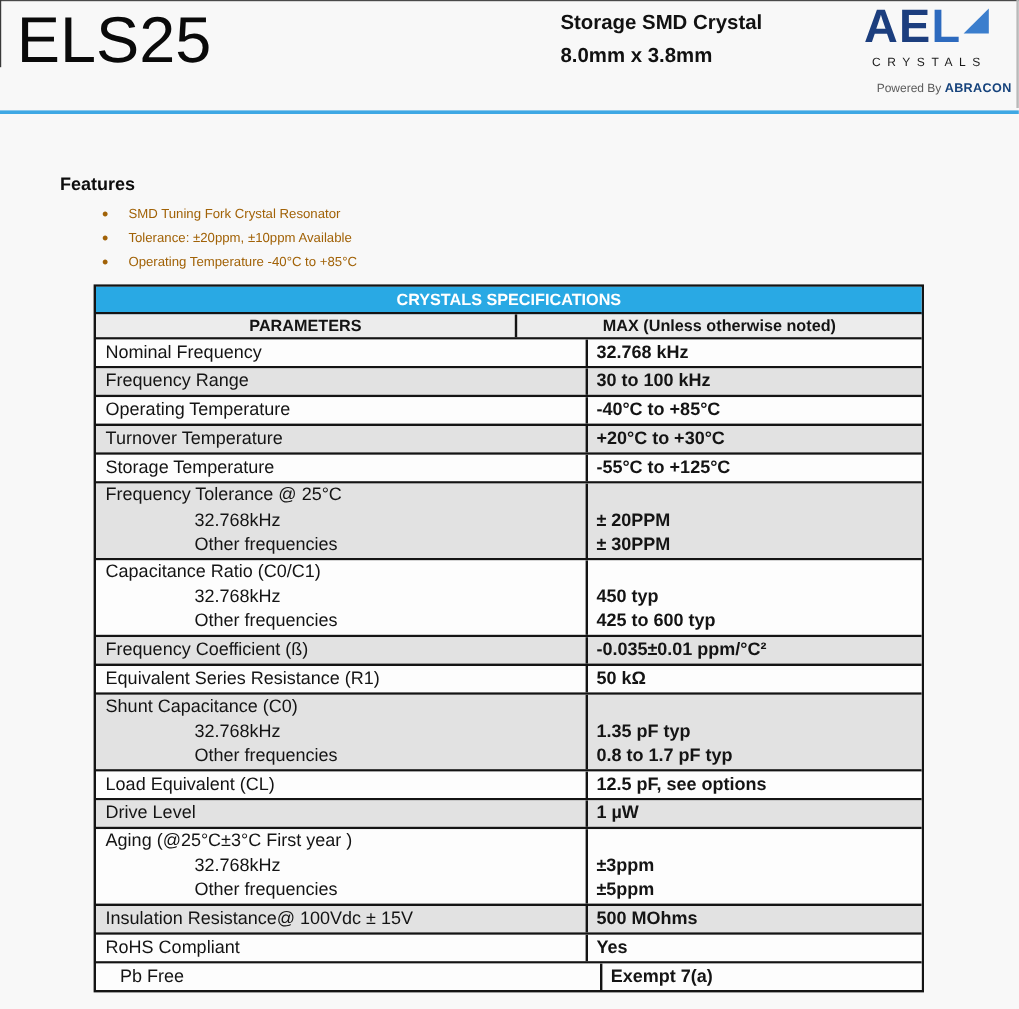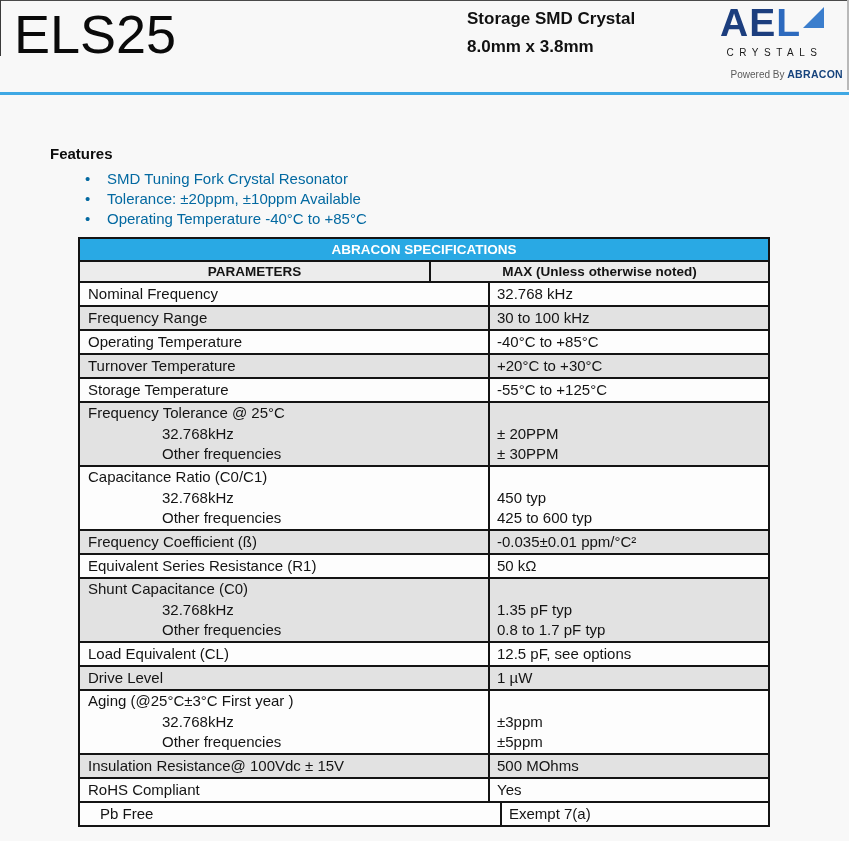--- a/index.html
+++ b/index.html
@@ -39,21 +39,21 @@
   .powered{
     margin-top:10px;font-size:10px;color:#5a5a5a;text-align:right;padding-right:2px;
   }
   .powered .brand{font-weight:700;color:#16437c;font-size:10.5px;letter-spacing:0.3px;}
 
   .blue-divider{position:absolute;top:92px;left:0;width:849px;height:3px;background:#3fa8e4;}
 
   
   .features{position:absolute;left:50px;top:145px;width:500px;}
   .features-heading{font-size:15px;font-weight:700;color:#0d0d0d;margin-bottom:7px;}
-  .features-list{list-style:none;margin:0;padding:0;font-size:15px;color:#0369a1;}
+  .features-list{list-style:none;margin:0;padding:0;font-size:11px;color:#a16207;}
   .features-list li{position:relative;padding-left:57px;line-height:20px;}
   .features-list li::before{content:"\2022";position:absolute;left:35px;top:0;font-size:15px;}
 
   
   .spec-table{
     position:absolute;left:78px;top:237px;width:692px;
     border:2px solid #141414;background:#fdfdfd;box-sizing:border-box;
   }
   .t-title{
     background:#29a9e4;color:#ffffff;font-weight:700;text-align:center;
@@ -61,21 +61,21 @@
   }
   .t-subheader{
     display:flex;background:#ececec;border-bottom:2px solid #141414;
     font-weight:700;font-size:13.5px;height:19px;line-height:19px;text-align:center;
   }
   .t-subheader .c1{width:351px;border-right:2px solid #141414;box-sizing:border-box;}
   .t-subheader .c2{flex:1;}
   .row{display:flex;border-bottom:2px solid #141414;font-size:15px;color:#141414;}
   .row:last-child{border-bottom:none;padding-left:12px;}
   .pcell{width:410px;border-right:2px solid #141414;padding-left:8px;box-sizing:border-box;}
-  .vcell{flex:1;padding-left:7px;font-weight:400;box-sizing:border-box;}
+  .vcell{flex:1;padding-left:7px;font-weight:700;box-sizing:border-box;}
   .row.single{height:22px;}
   .row.single .pcell,.row.single .vcell{line-height:22px;}
   .row.group{height:62px;justify-content:flex-end;}
   .gline{height:20.6px;line-height:20.6px;}
   .gline.indent{padding-left:74px;}
   .shade-white{background:#fdfdfd;}
   .shade-gray{background:#e2e2e2;}
 </style>
 </head>
 <body>
@@ -108,21 +108,21 @@
 <div class="features">
   <div class="features-heading">Features</div>
   <ul class="features-list">
     <li>SMD Tuning Fork Crystal Resonator</li>
     <li>Tolerance: ±20ppm, ±10ppm Available</li>
     <li>Operating Temperature -40°C to +85°C</li>
   </ul>
 </div>
 
 <div class="spec-table">
-  <div class="t-title">ABRACON SPECIFICATIONS</div>
+  <div class="t-title">CRYSTALS SPECIFICATIONS</div>
   <div class="t-subheader">
     <div class="c1">PARAMETERS</div>
     <div class="c2">MAX (Unless otherwise noted)</div>
   </div>
 
   <div class="row single shade-white">
     <div class="pcell">Nominal Frequency</div>
     <div class="vcell">32.768 kHz</div>
   </div>
   <div class="row single shade-gray">

